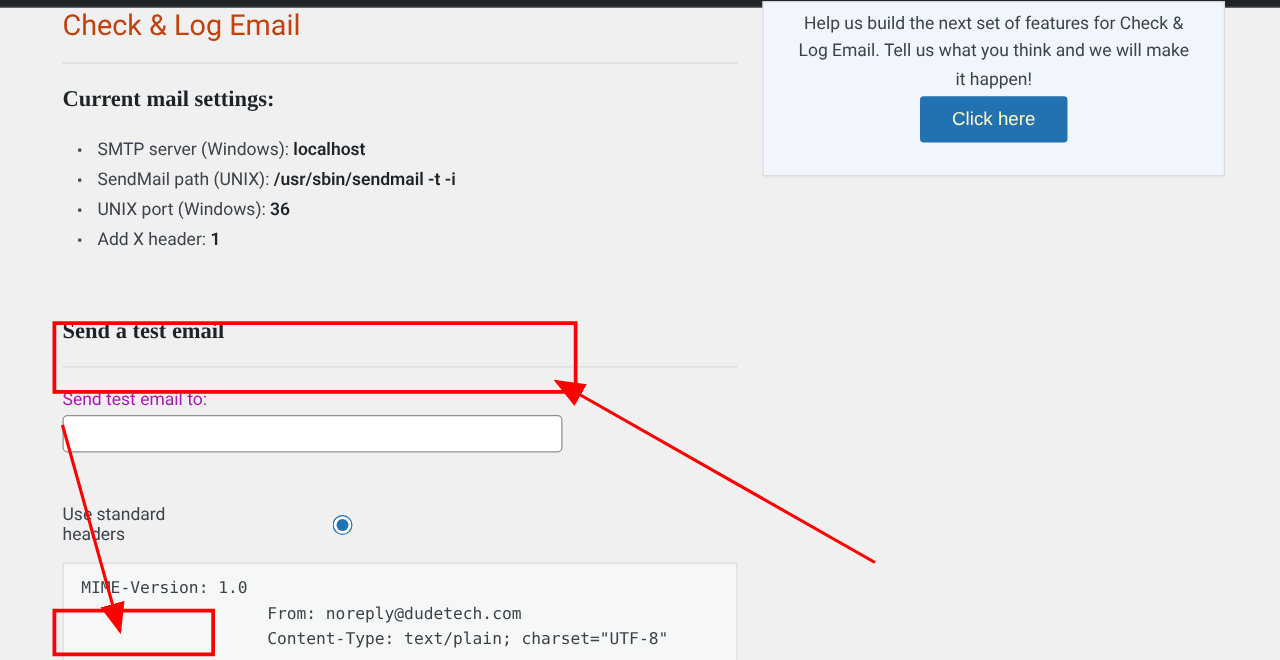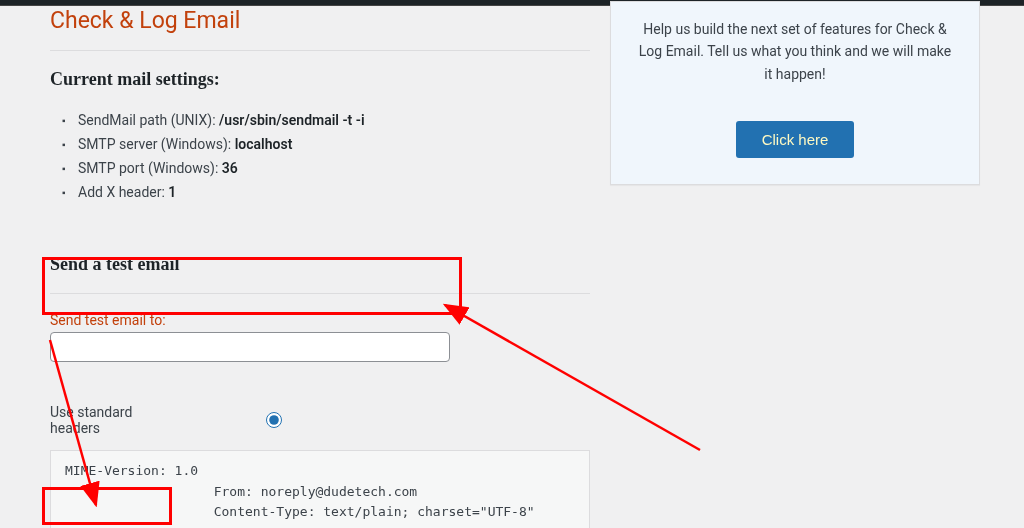--- a/index.html
+++ b/index.html
@@ -69,21 +69,21 @@
     ul.settings-list li b {
       font-weight: 600;
       color: #1d2327;
     }
     .form-group {
       margin-top: 14px;
     }
     .form-label {
       display: block;
       font-size: 14px;
-      color: #c2410c;
+      color: #a21caf;
       margin-bottom: 4px;
     }
     .text-input {
       width: 400px;
       padding: 6px 10px;
       border: 1px solid #8c8f94;
       border-radius: 4px;
       font-size: 14px;
       height: 30px;
       background: #fff;
@@ -119,22 +119,22 @@
       background: #f0f6fc;
       border: 1px solid #dcdcde;
       box-shadow: 0 1px 1px rgba(0,0,0,0.04);
       padding: 0 24px 26px 24px;
       text-align: center;
     }
     .side-card p {
       color: #3c434a;
       font-size: 14px;
       line-height: 1.6;
-      margin-bottom: 36px;
-      padding-top: 16px;
+      margin-bottom: 2px;
+      padding-top: 6px;
     }
     .side-btn {
       background: #2271b1;
       color: #fef9c3;
       border: none;
       padding: 10px 26px;
       font-size: 15px;
       border-radius: 3px;
       cursor: pointer;
     }
@@ -160,27 +160,27 @@
   <div class="topbar"></div>
 
   <div class="container">
     <div class="main-col">
       <h1 class="page-title">Check &amp; Log Email</h1>
       <hr class="section-divider">
 
       <h2 class="section-heading">Current mail settings:</h2>
       <ul class="settings-list">
         <li>
+          <span>SMTP server (Windows): </span><b>localhost</b>
+        </li>
+        <li>
           <span>SendMail path (UNIX): </span><b>/usr/sbin/sendmail -t -i</b>
         </li>
         <li>
-          <span>SMTP server (Windows): </span><b>localhost</b>
-        </li>
-        <li>
-          <span>SMTP port (Windows): </span><b>36</b>
+          <span>UNIX port (Windows): </span><b>36</b>
         </li>
         <li>
           <span>Add X header: </span><b>1</b>
         </li>
       </ul>
 
       <h2 class="section-heading">Send a test email</h2>
       <hr class="section-divider">
 
       <div class="form-group">

